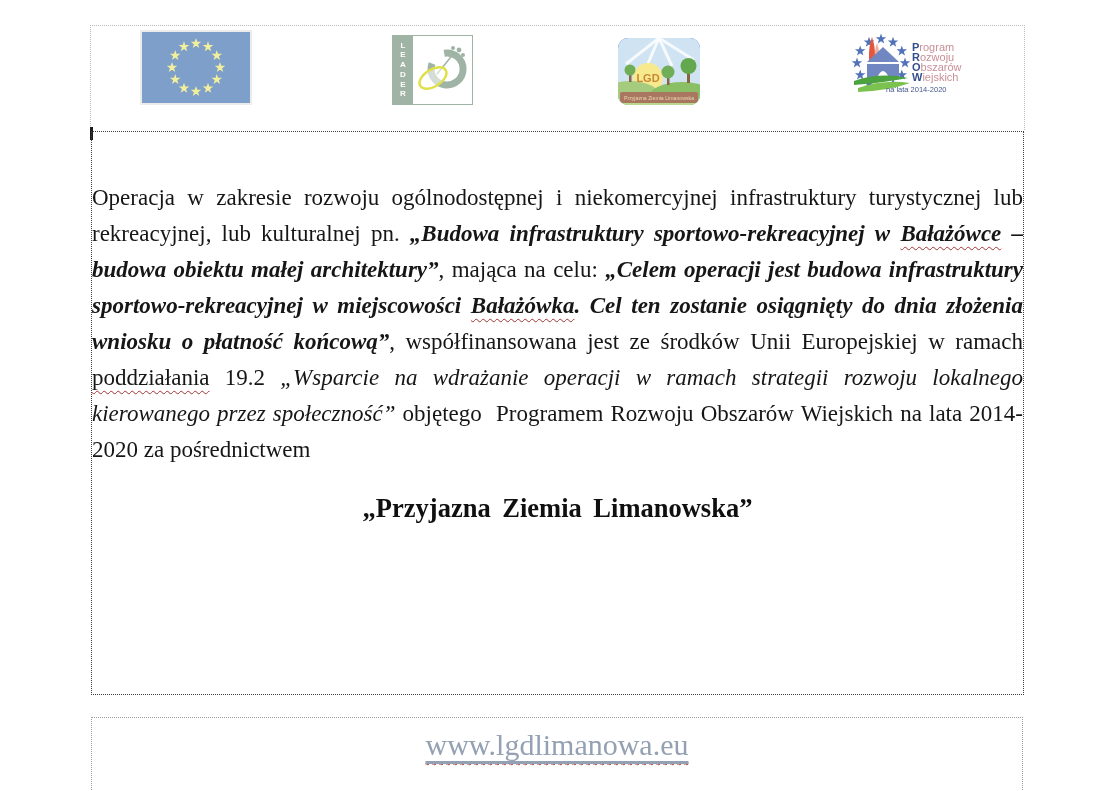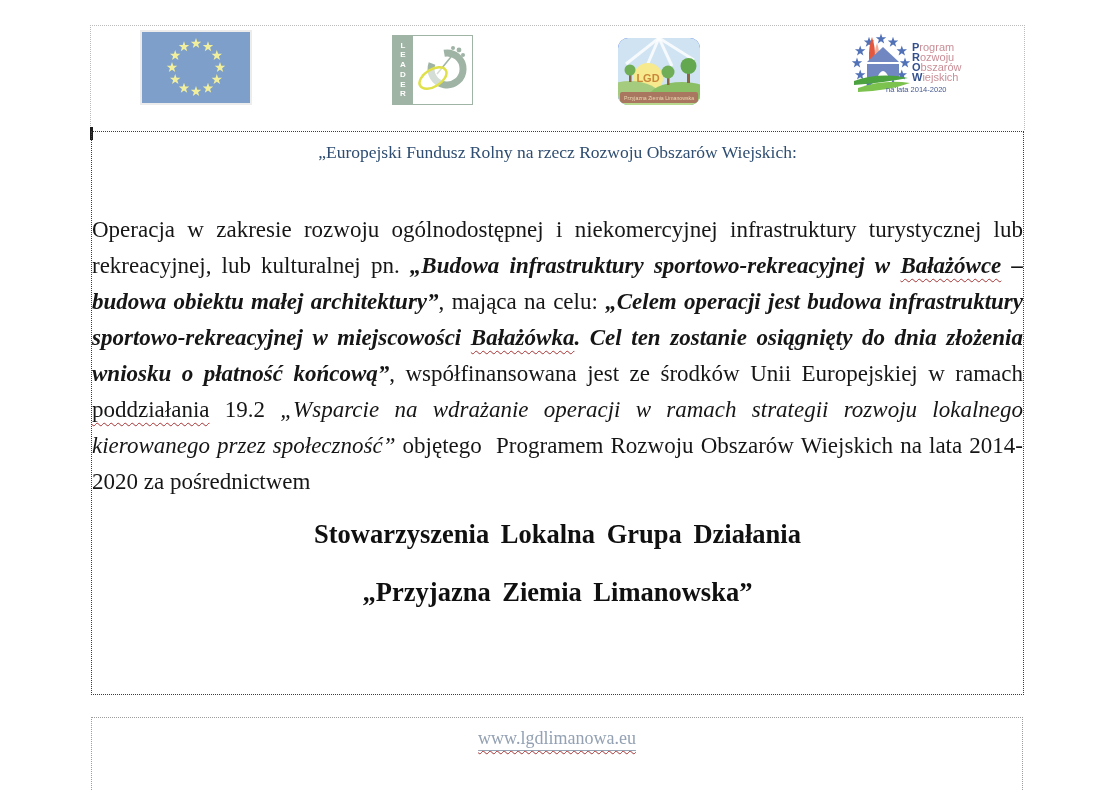--- a/index.html
+++ b/index.html
@@ -46,21 +46,21 @@
             word-spacing:5px;color:#101010;}
   .heading1{margin-top:16px;}
   .heading2{margin-top:22px;}
 
   
   .footer-box{position:absolute;left:91px;top:717px;width:930px;height:74px;
               border:1px dotted #9d9d9d;border-bottom:none;text-align:center;}
   .link-wrap{display:inline-block;margin-top:10px;text-decoration-line:underline;
              text-decoration-style:wavy;text-decoration-color:#a83232;
              text-decoration-thickness:1px;text-underline-offset:6px;}
-  .site-link{color:#93a1b3;font-size:18px;text-decoration:underline;cursor:pointer;}
+  .site-link{color:#93a1b3;font-size:30px;text-decoration:underline;cursor:pointer;}
 </style>
 </head>
 <body>
 
 <div class="page">
 
   <div class="logos-box">
 
     <div class="logo logo-eu">
       <svg width="108" height="71" viewBox="0 0 108 71">
@@ -172,24 +172,22 @@
           <div><b>W</b>iejskich</div>
         </div>
       <div class="prow-sub">na lata 2014-2020</div>
     </div>
   </div>
 
   <div class="cursor"></div>
 
   <div class="main-box">
     <div class="header-blue">
-      <div>„Europejski Fundusz Rolny na rzecz Rozwoju Obszarów Wiejskich:</div>
     </div>
     <p class="body-par" id="body-par"><span>Operacja w zakresie rozwoju ogólnodostępnej i niekomercyjnej infrastruktury turystycznej lub rekreacyjnej, lub kulturalnej pn. </span><span class="bi">„Budowa infrastruktury sportowo-rekreacyjnej w </span><span class="bi sp">Bałażówce</span><span class="bi"> – budowa obiektu małej architektury”</span><span>, mająca na celu: </span><span class="bi">„Celem operacji jest budowa infrastruktury sportowo-rekreacyjnej w miejscowości </span><span class="bi sp">Bałażówka</span><span class="bi">. Cel ten zostanie osiągnięty do dnia złożenia wniosku o płatność końcową”</span><span>, współfinansowana jest ze środków Unii Europejskiej w ramach </span><span class="sp">poddziałania</span><span> 19.2 </span><span class="i">„Wsparcie na wdrażanie operacji w ramach strategii rozwoju lokalnego kierowanego przez społeczność”</span><span> objętego &nbsp;Programem Rozwoju Obszarów Wiejskich na lata 2014-2020 za pośrednictwem</span></p>
-    <div class="heading heading1">Stowarzyszenia Lokalna Grupa Działania</div>
     <div class="heading heading2">„Przyjazna Ziemia Limanowska”</div>
   </div>
 
   <div class="footer-box">
     <span class="link-wrap"><a class="site-link">www.lgdlimanowa.eu</a></span>
   </div>
 
 </div>
 
 </body></html>

